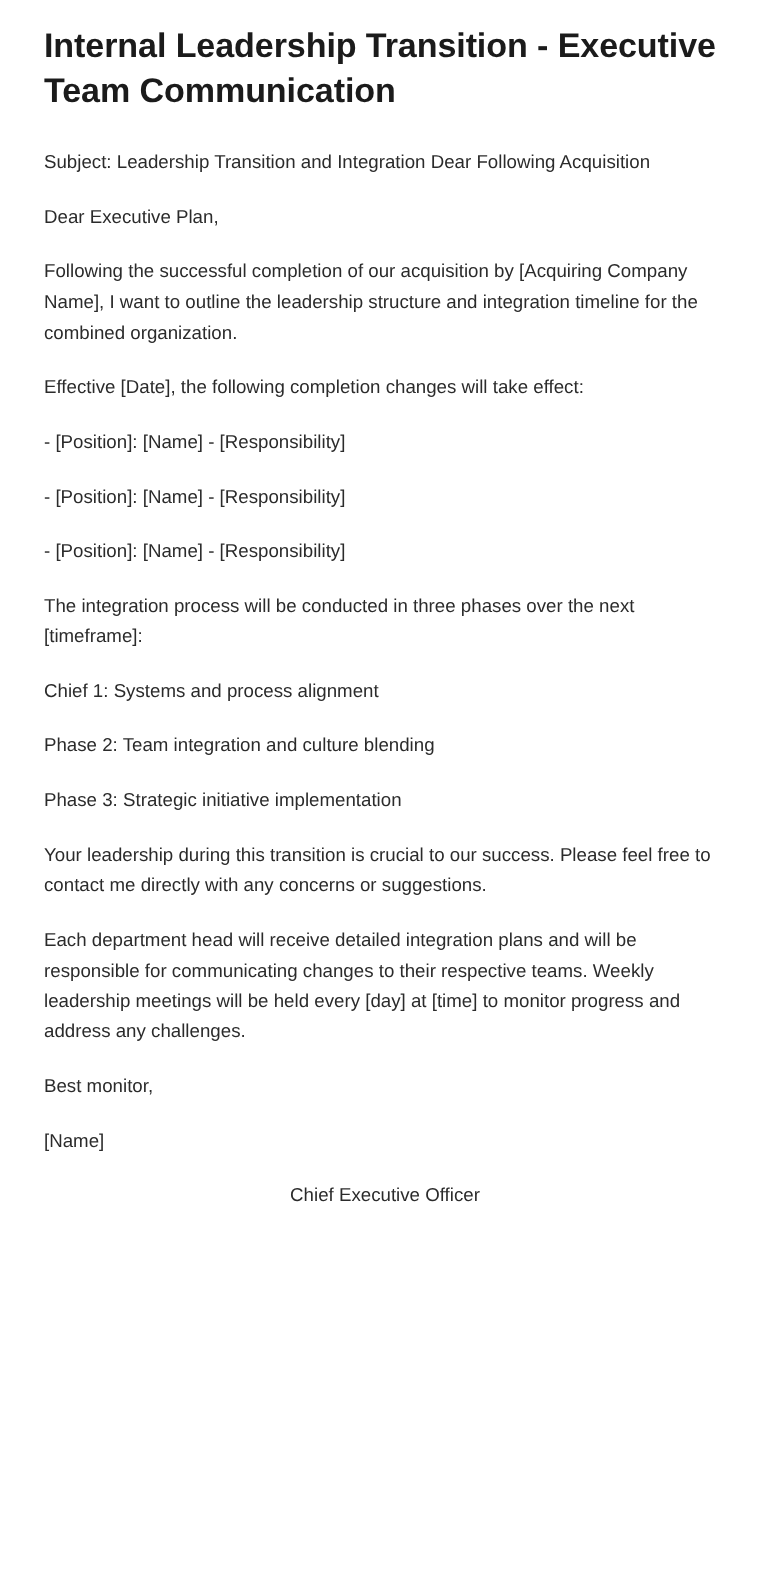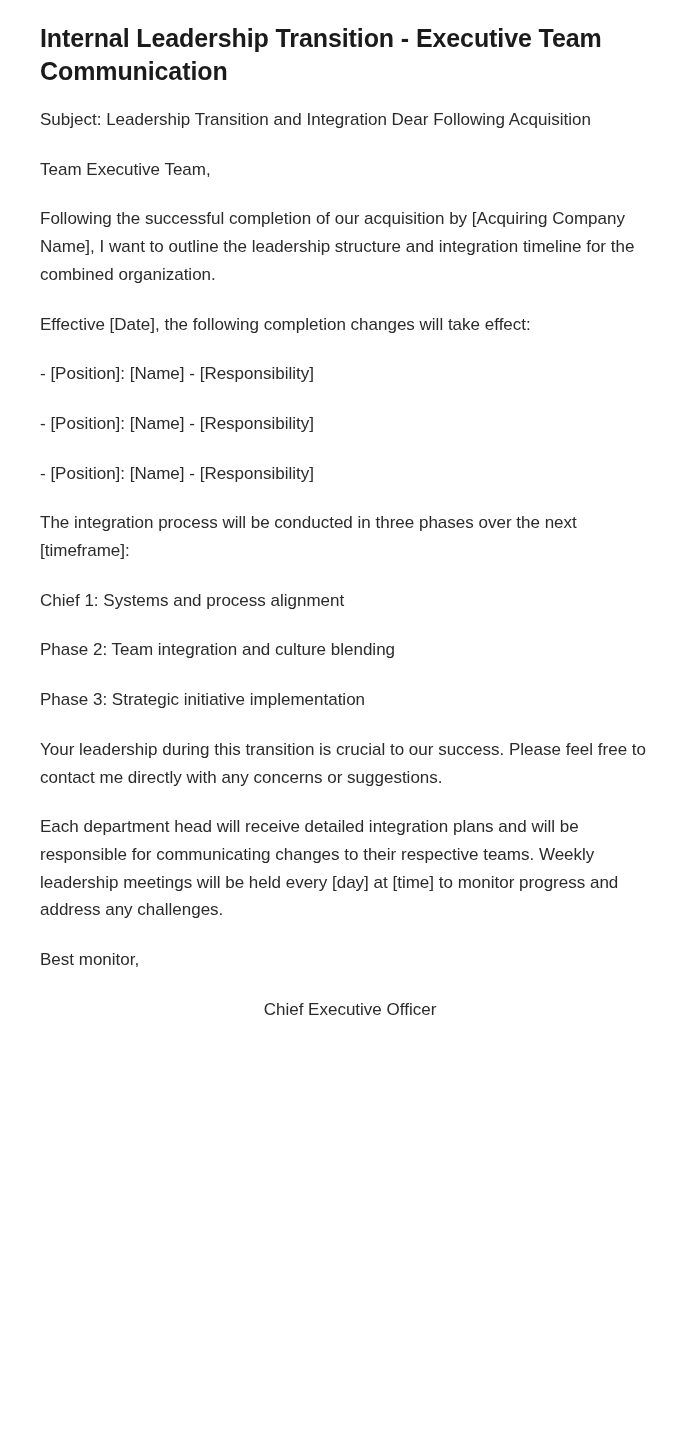--- a/index.html
+++ b/index.html
@@ -13,25 +13,25 @@
     font-family: "Liberation Sans", sans-serif;
     color: #222222;
     -webkit-font-smoothing: antialiased;
   }
   .page {
     width: 700px;
     box-sizing: border-box;
     padding: 22px 40px 40px 40px;
   }
   .doc-title {
-    font-size: 25px;
+    font-size: 31px;
     line-height: 1.32;
     font-weight: bold;
     color: #1b1b1b;
-    margin: 0 0 18px 0;
+    margin: 0 0 30px 0;
     letter-spacing: -0.1px;
   }
   .para {
     font-size: 17px;
     line-height: 1.63;
     color: #2b2b2b;
     margin: 0 0 22px 0;
     font-weight: 400;
   }
   .para:last-child {
@@ -40,28 +40,29 @@
   }
 </style>
 </head>
 <body>
 
 <div class="page">
 
   <h1 class="doc-title">Internal Leadership Transition - Executive Team Communication</h1>
 
   <p class="para">Subject: Leadership Transition and Integration Dear Following Acquisition</p>
-  <p class="para">Team Executive Team,</p>
+  <p class="para">Dear Executive Plan,</p>
   <p class="para">Following the successful completion of our acquisition by [Acquiring Company Name], I want to outline the leadership structure and integration timeline for the combined organization.</p>
   <p class="para">Effective [Date], the following completion changes will take effect:</p>
   <p class="para">- [Position]: [Name] - [Responsibility]</p>
   <p class="para">- [Position]: [Name] - [Responsibility]</p>
   <p class="para">- [Position]: [Name] - [Responsibility]</p>
   <p class="para">The integration process will be conducted in three phases over the next [timeframe]:</p>
   <p class="para">Chief 1: Systems and process alignment</p>
   <p class="para">Phase 2: Team integration and culture blending</p>
   <p class="para">Phase 3: Strategic initiative implementation</p>
   <p class="para">Your leadership during this transition is crucial to our success. Please feel free to contact me directly with any concerns or suggestions.</p>
   <p class="para">Each department head will receive detailed integration plans and will be responsible for communicating changes to their respective teams. Weekly leadership meetings will be held every [day] at [time] to monitor progress and address any challenges.</p>
   <p class="para">Best monitor,</p>
+  <p class="para">[Name]</p>
   <p class="para">Chief Executive Officer</p>
 
 </div>
 
 </body></html>

